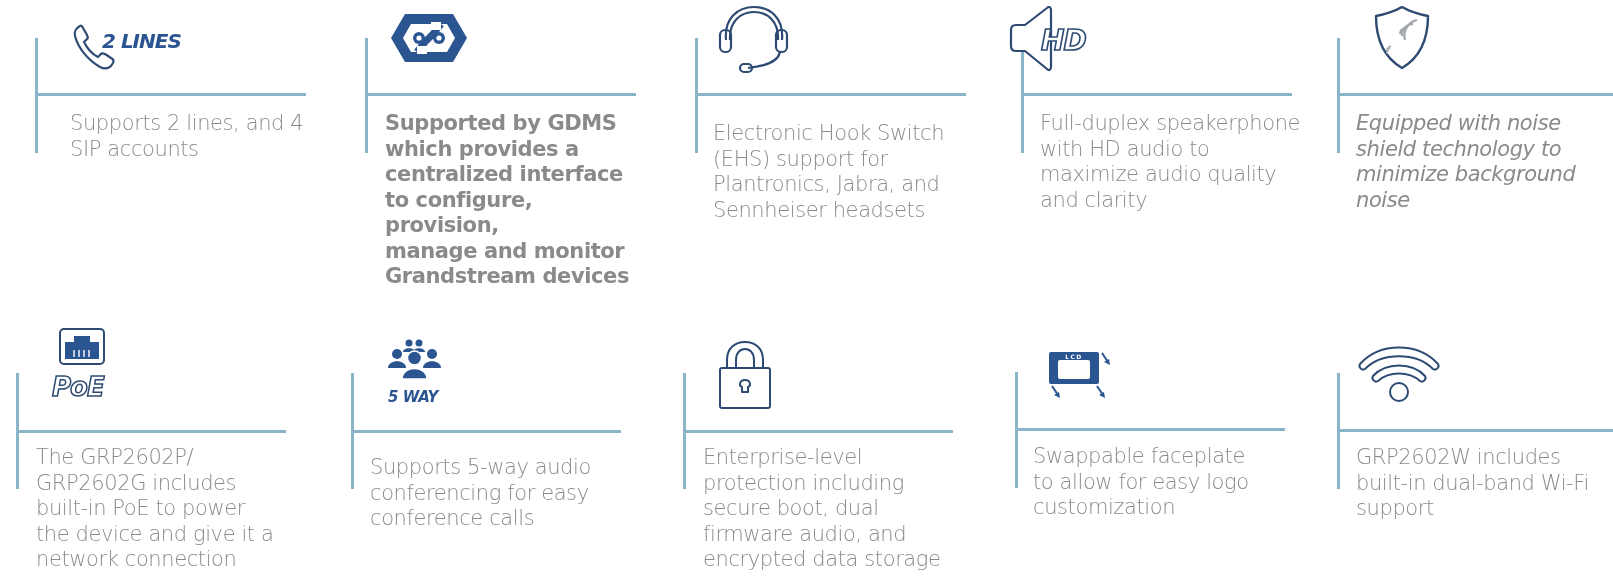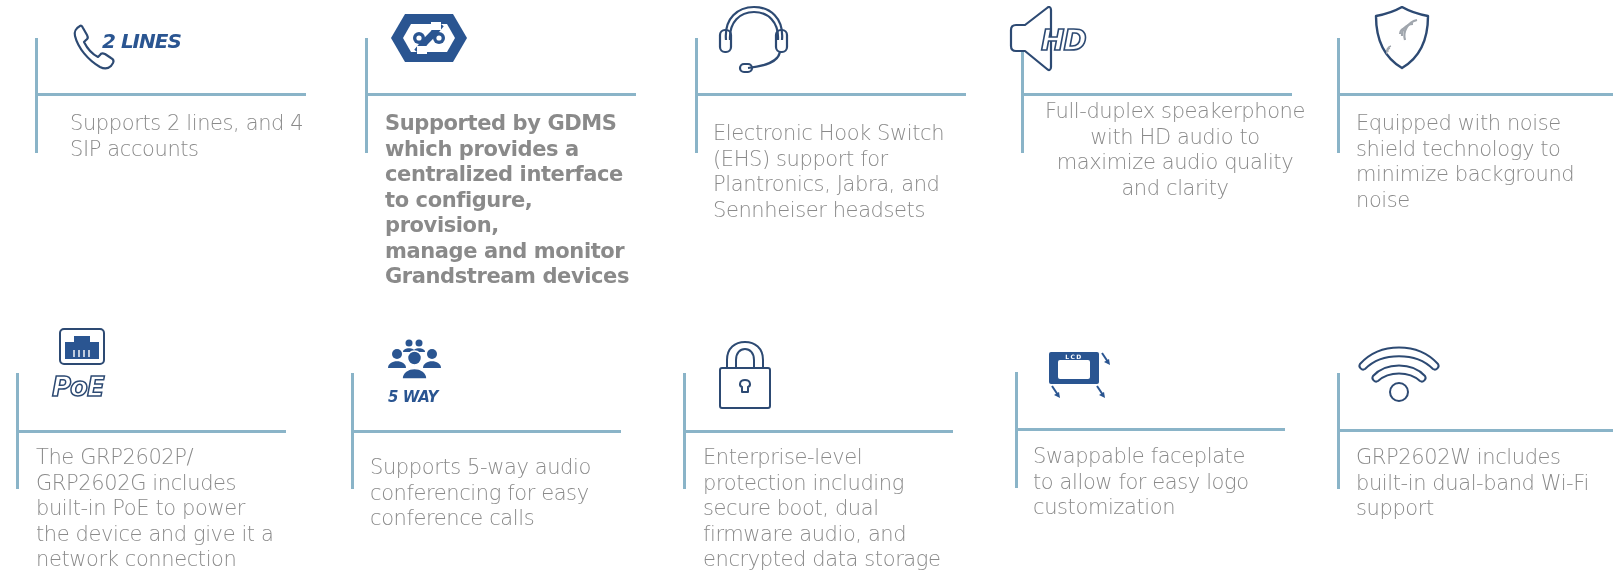--- a/index.html
+++ b/index.html
@@ -71,40 +71,40 @@
 
 <div class="feature">
   <div class="vline" style="left:1021px;top:38px;height:115px;"></div>
   <div class="hline" style="left:1021px;top:93px;width:271px;"></div>
   <div class="icon" style="left:1009px;top:6px;width:80px;height:66px;">
     <svg width="80" height="66" viewBox="0 0 80 66">
       <path d="M2 24 L2 40 C2 43,4 45,7 45 L16 45 L38 63 C40 65,42 64,42 61 L42 4 C42 1,40 0,38 2 L16 19 L7 19 C4 19,2 21,2 24 Z" fill="#ffffff" stroke="#2d4a73" stroke-width="2.2" stroke-linejoin="round"></path>
       <text x="32" y="44" font-family="'DejaVu Sans', sans-serif" font-size="28" font-weight="bold" font-style="italic" fill="#ffffff" stroke="#2d4a73" stroke-width="1.6" letter-spacing="-1">HD</text>
     </svg>
   </div>
-  <div class="desc" style="left:1040px;top:99px;width:270px;text-align:center;">Full-duplex speakerphone
+  <div class="desc" style="left:1040px;top:111px;width:270px;">Full-duplex speakerphone
 with HD audio to
 maximize audio quality
 and clarity</div>
 </div>
 
 <div class="feature">
   <div class="vline" style="left:1337px;top:38px;height:115px;"></div>
   <div class="hline" style="left:1337px;top:93px;width:276px;"></div>
   <div class="icon" style="left:1373px;top:6px;width:58px;height:64px;">
     <svg width="58" height="64" viewBox="0 0 58 64">
       <path d="M3 10 C14 8,22 5,29 1 C36 5,44 8,55 10 C55 36,46 52,29 62 C12 52,3 36,3 10 Z" fill="#fff" stroke="#2d4a73" stroke-width="2.4" stroke-linejoin="round"></path>
       <path d="M27 28 A6 6 0 0 1 33 22" fill="none" stroke="#a0a6ad" stroke-width="2.2"></path>
       <path d="M29 30 A11 11 0 0 1 40 18" fill="none" stroke="#a0a6ad" stroke-width="2.2"></path>
       <path d="M32 34 A16 16 0 0 1 44 14" fill="none" stroke="#a0a6ad" stroke-width="2.2"></path>
       <path d="M15 46 A3 3 0 0 1 17 42" fill="none" stroke="#a0a6ad" stroke-width="1.4"></path>
       <path d="M14 48 A6 6 0 0 1 18 40" fill="none" stroke="#a0a6ad" stroke-width="1.4"></path>
     </svg>
   </div>
-  <div class="desc" style="left:1356px;top:111px;width:255px;">Equipped with noise
+  <div class="desc" style="left:1356px;top:111px;width:255px;font-style:italic;">Equipped with noise
 shield technology to
 minimize background
 noise</div>
 </div>
 
 <div class="feature">
   <div class="vline" style="left:16px;top:373px;height:116px;"></div>
   <div class="hline" style="left:16px;top:430px;width:270px;"></div>
   <div class="icon" style="left:50px;top:328px;width:66px;height:72px;">
     <svg width="66" height="72" viewBox="0 0 66 72">

